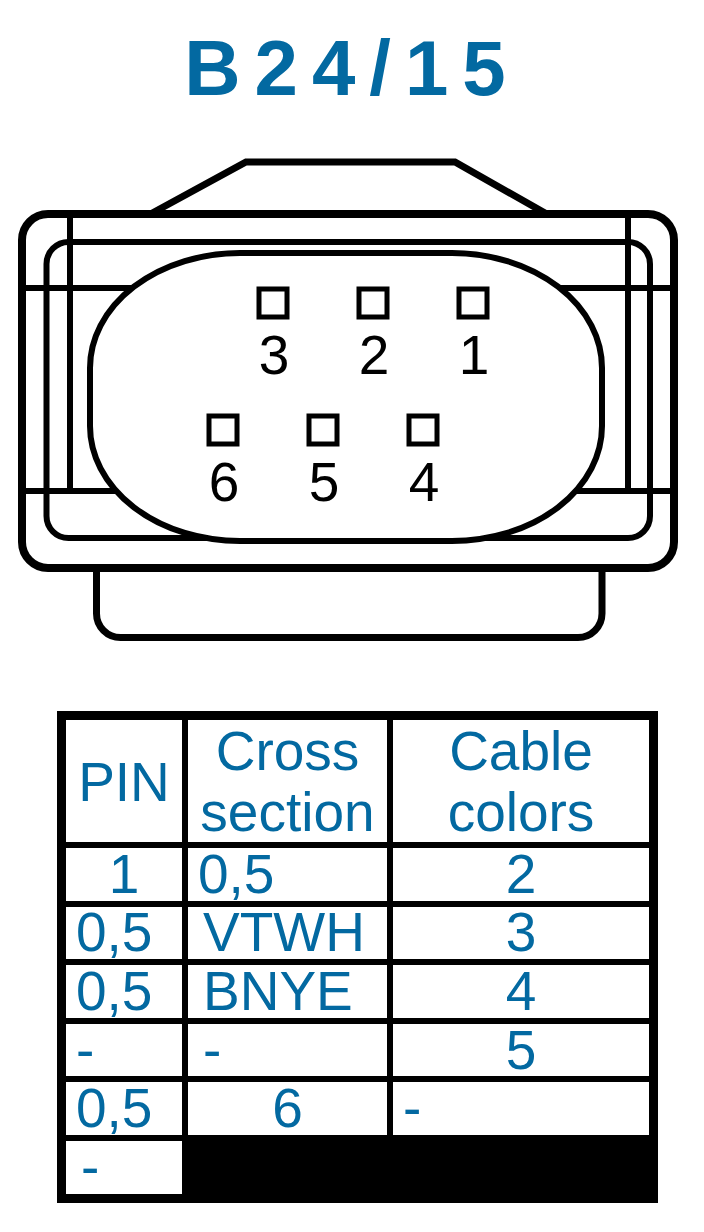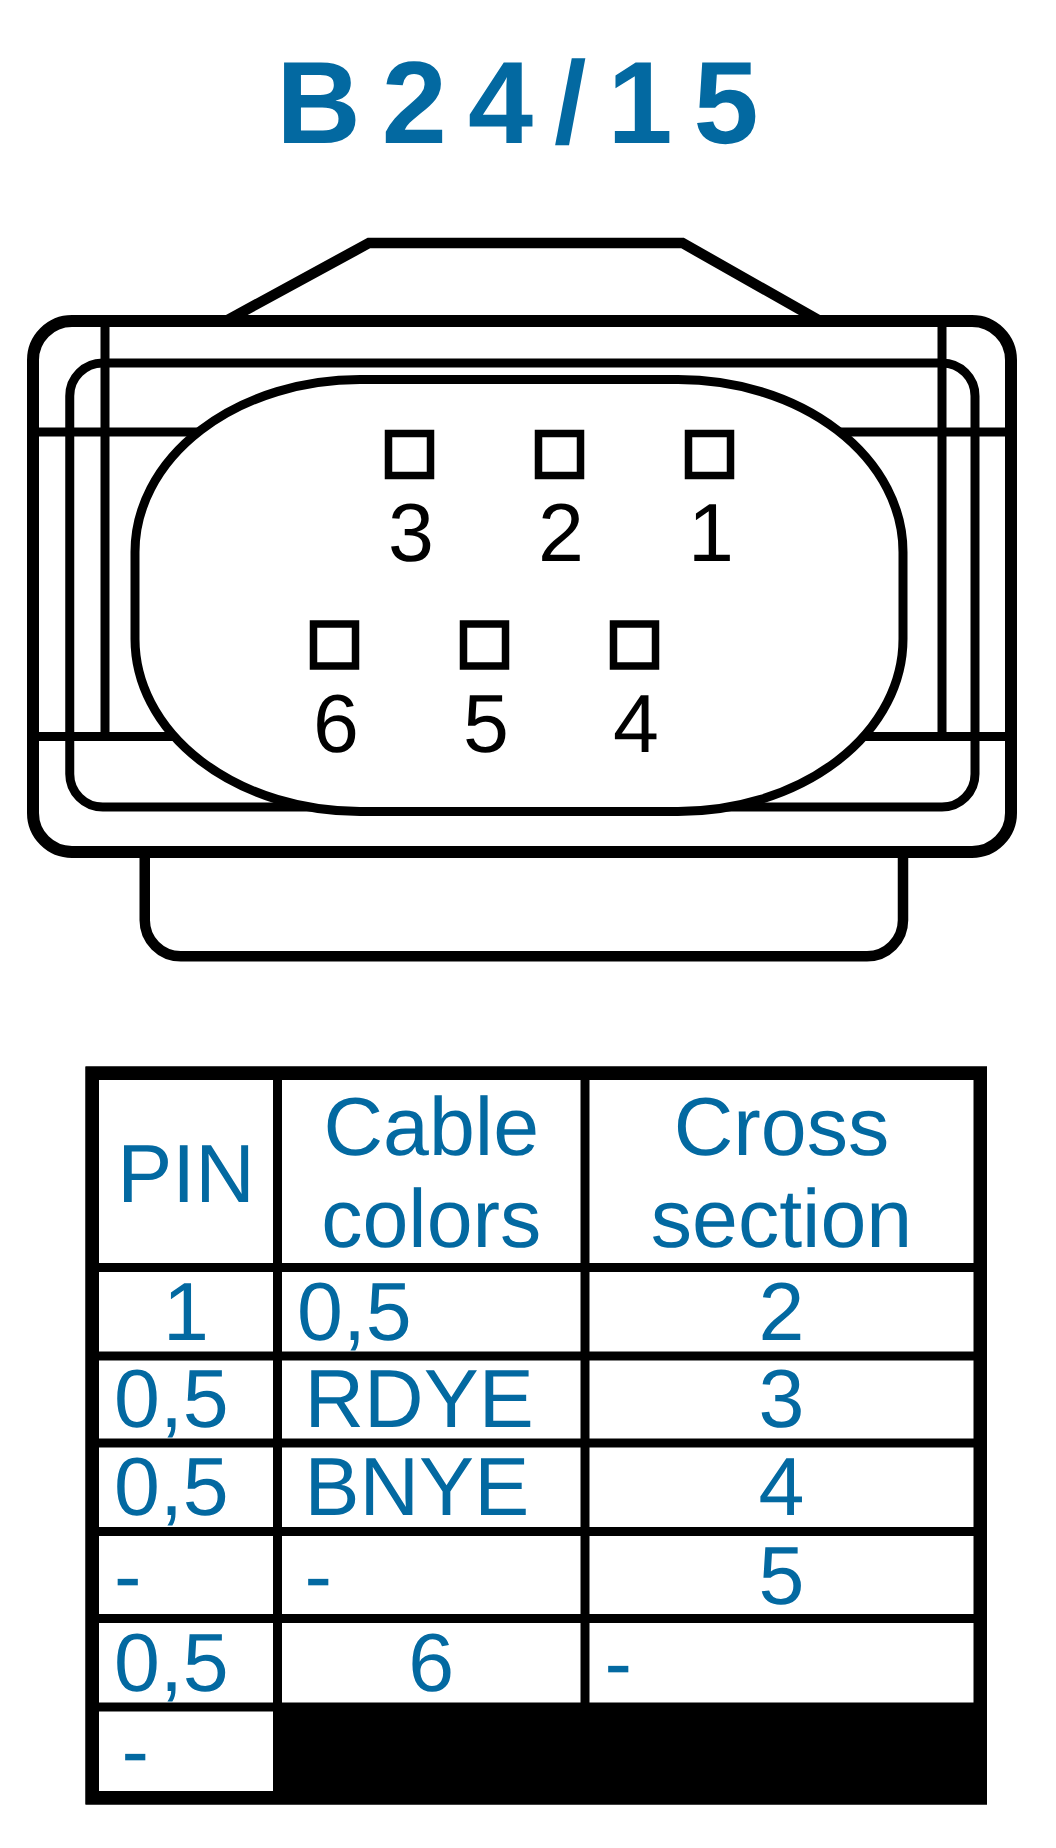--- a/index.html
+++ b/index.html
@@ -113,34 +113,34 @@
     <text x="424" y="501" text-anchor="middle">4</text>
   </svg>
 
   <div class="pintable">
 
     <div class="hcell">
       <span>PIN</span>
       <span></span>
     </div>
     <div class="hcell">
+      <span>Cross</span>
+      <span>section</span>
+    </div>
+    <div class="hcell">
       <span>Cable</span>
       <span>colors</span>
-    </div>
-    <div class="hcell">
-      <span>Cross</span>
-      <span>section</span>
     </div>
 
     <div class="cell center">1</div>
     <div class="cell pad-s">0,5</div>
 
     <div class="cell center">2</div>
     <div class="cell pad-s">0,5</div>
-    <div class="cell pad-m">RDYE</div>
+    <div class="cell pad-m">VTWH</div>
 
     <div class="cell center">3</div>
     <div class="cell pad-s">0,5</div>
     <div class="cell pad-m">BNYE</div>
 
     <div class="cell center">4</div>
     <div class="cell pad-s">-</div>
     <div class="cell pad-m">-</div>
 
     <div class="cell center">5</div>

